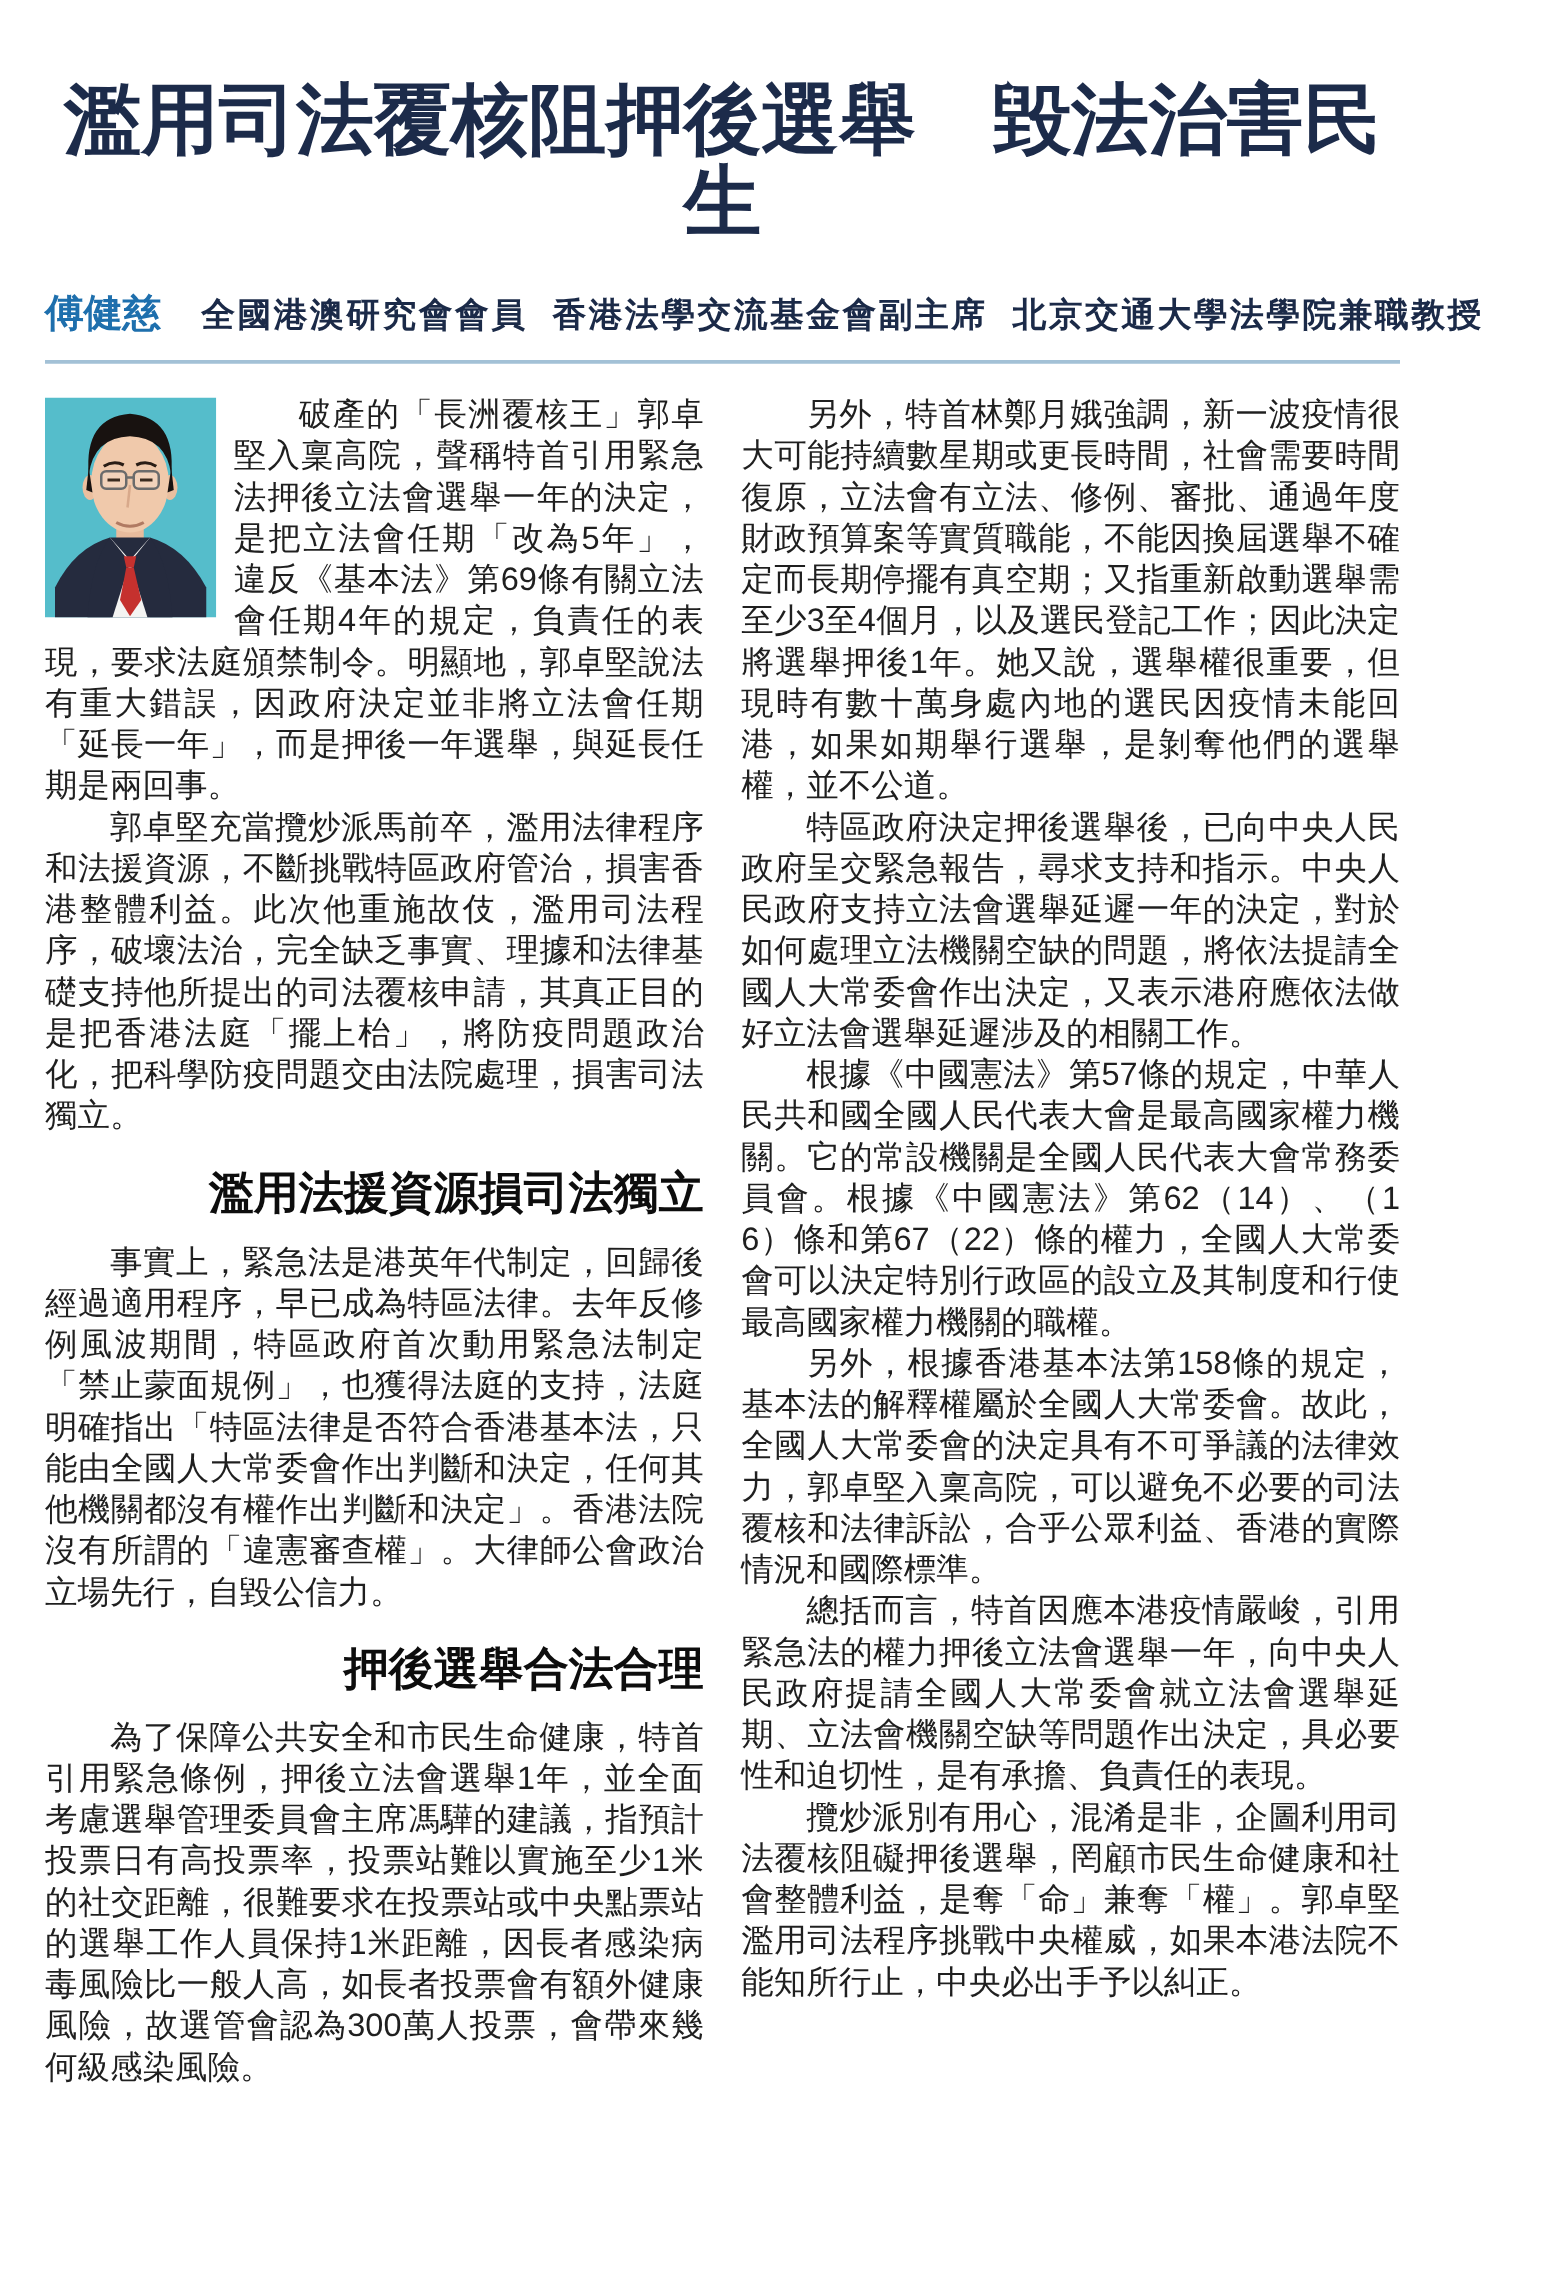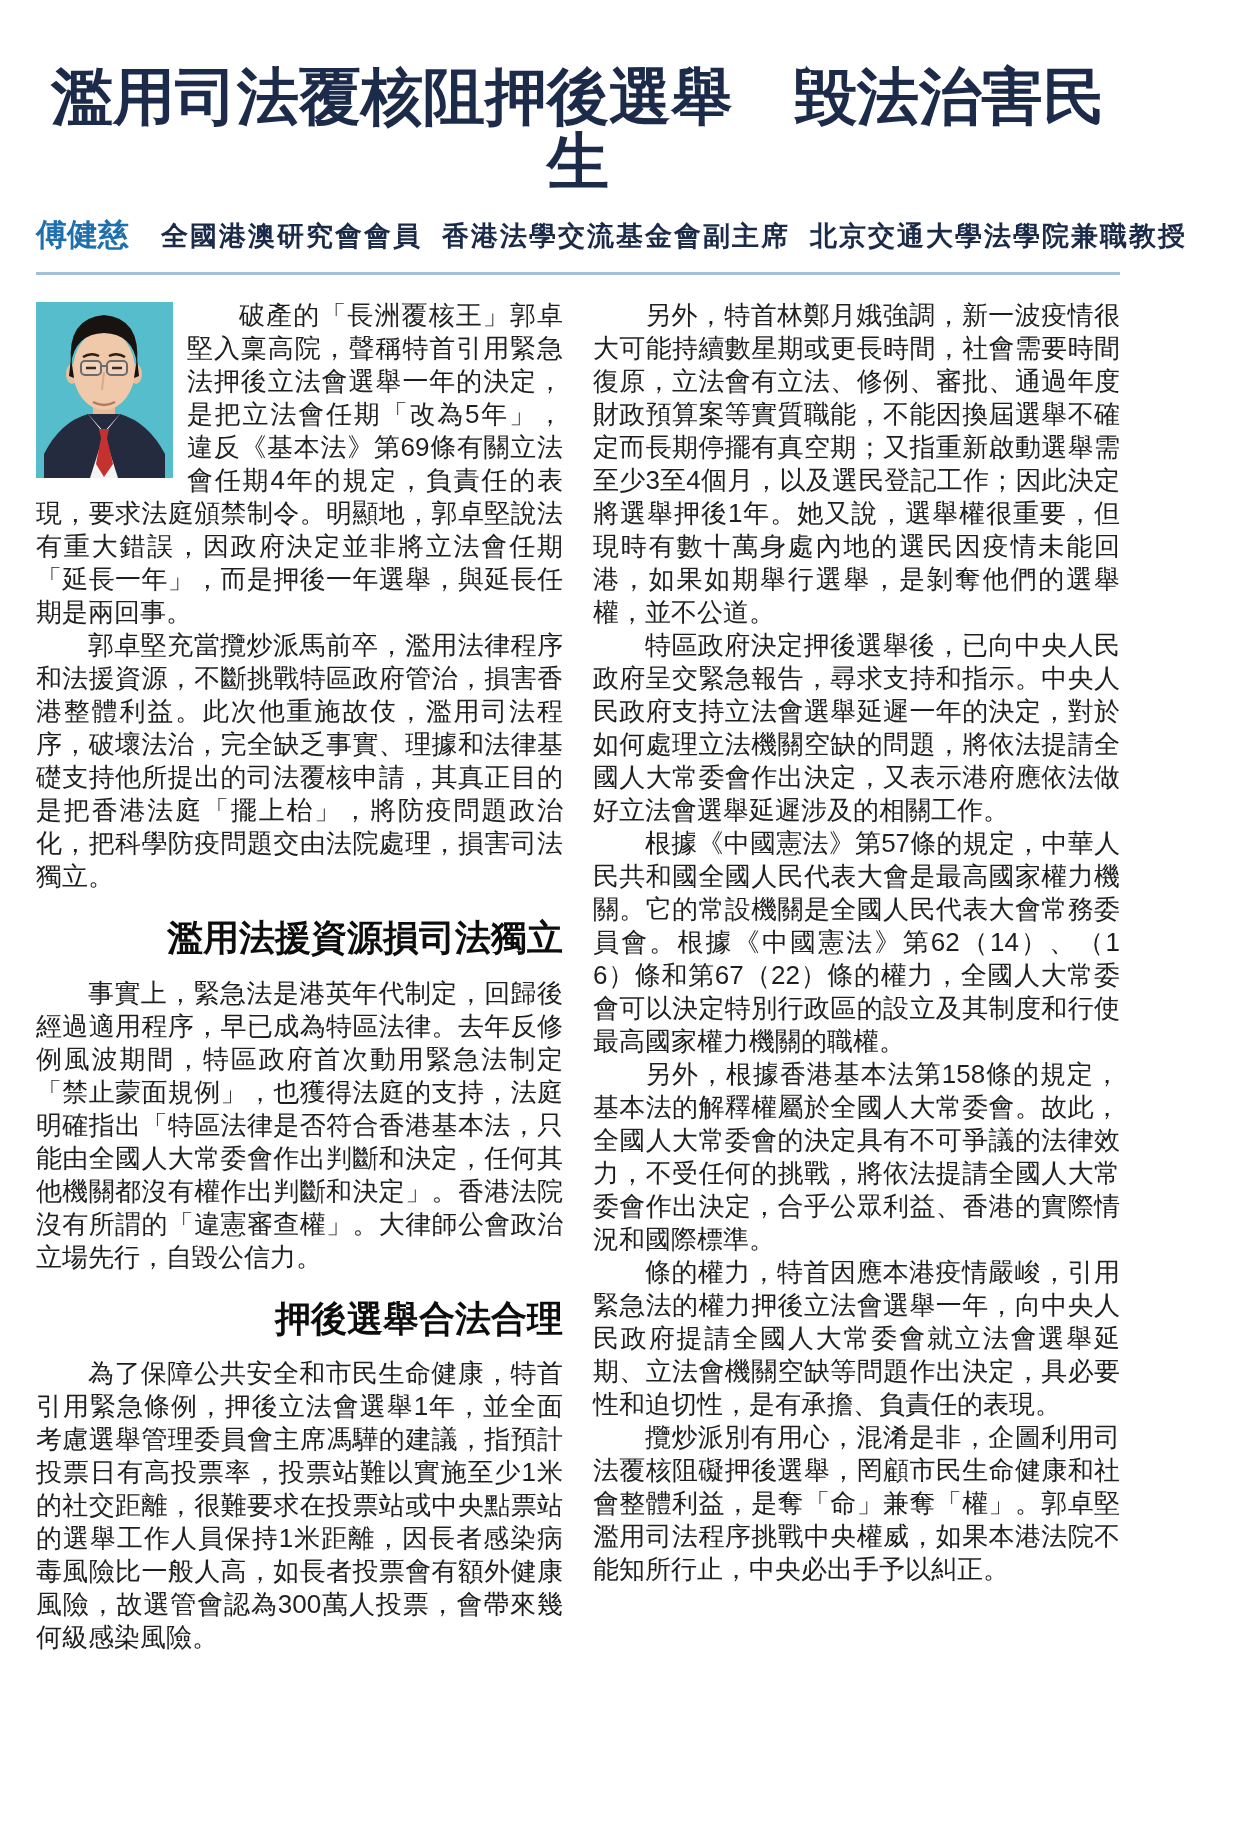--- a/index.html
+++ b/index.html
@@ -1,20 +1,20 @@
 <!DOCTYPE html>
 <html lang="zh-Hant"><head>
 <meta charset="utf-8">
 <style>
   html,body{margin:0;padding:0;background:#ffffff;}
   body{width:1242px;height:1827px;overflow:hidden;font-family:"Liberation Sans",sans-serif;}
   .page{box-sizing:border-box;width:1150px;height:1827px;padding:34px 30px 0 36px;background:#fff;}
   .headline{margin:30px 0 0 0;text-align:center;font-size:62px;line-height:1.05;font-weight:700;
             color:#1c2b4a;letter-spacing:0px;font-family:"Liberation Sans",sans-serif;}
-  .byline{margin-top:20px;text-align:center;white-space:nowrap;color:#1c2b4a;}
+  .byline{margin-top:36px;text-align:center;white-space:nowrap;color:#1c2b4a;}
   .byline .author{color:#1e6fad;font-size:31px;font-weight:700;margin-right:22px;
                   font-family:"Liberation Serif",serif;}
   .byline .title{font-size:27px;font-weight:600;letter-spacing:2px;margin:0 10px;
                  font-family:"Liberation Serif",serif;color:#1b2a48;}
   .rule{border:none;border-top:3px solid #a3c1d6;margin:16px 0 0 0;}
   .columns{display:flex;gap:30px;margin-top:24px;}
   .col{width:574px;font-size:26px;line-height:33px;color:#1f1f1f;text-align:justify;
        word-break:break-all;font-family:"Liberation Sans",sans-serif;}
   .para{margin:0;text-indent:2em;}
   .sec{margin:24px 0 18px 0;text-align:right;font-size:36px;line-height:1.15;font-weight:700;
@@ -70,19 +70,19 @@
       <h2 class="sec">濫用法援資源損司法獨立</h2>
       <p class="para">事實上，緊急法是港英年代制定，回歸後經過適用程序，早已成為特區法律。去年反修例風波期間，特區政府首次動用緊急法制定「禁止蒙面規例」，也獲得法庭的支持，法庭明確指出「特區法律是否符合香港基本法，只能由全國人大常委會作出判斷和決定，任何其他機關都沒有權作出判斷和決定」。香港法院沒有所謂的「違憲審查權」。大律師公會政治立場先行，自毀公信力。</p>
       <h2 class="sec">押後選舉合法合理</h2>
       <p class="para">為了保障公共安全和市民生命健康，特首引用緊急條例，押後立法會選舉1年，並全面考慮選舉管理委員會主席馮驊的建議，指預計投票日有高投票率，投票站難以實施至少1米的社交距離，很難要求在投票站或中央點票站的選舉工作人員保持1米距離，因長者感染病毒風險比一般人高，如長者投票會有額外健康風險，故選管會認為300萬人投票，會帶來幾何級感染風險。</p>
     </div>
 
     <div class="col">
       <p class="para">另外，特首林鄭月娥強調，新一波疫情很大可能持續數星期或更長時間，社會需要時間復原，立法會有立法、修例、審批、通過年度財政預算案等實質職能，不能因換屆選舉不確定而長期停擺有真空期；又指重新啟動選舉需至少3至4個月，以及選民登記工作；因此決定將選舉押後1年。她又說，選舉權很重要，但現時有數十萬身處內地的選民因疫情未能回港，如果如期舉行選舉，是剝奪他們的選舉權，並不公道。</p>
       <p class="para">特區政府決定押後選舉後，已向中央人民政府呈交緊急報告，尋求支持和指示。中央人民政府支持立法會選舉延遲一年的決定，對於如何處理立法機關空缺的問題，將依法提請全國人大常委會作出決定，又表示港府應依法做好立法會選舉延遲涉及的相關工作。</p>
       <p class="para">根據《中國憲法》第57條的規定，中華人民共和國全國人民代表大會是最高國家權力機關。它的常設機關是全國人民代表大會常務委員會。根據《中國憲法》第62（14）、（16）條和第67（22）條的權力，全國人大常委會可以決定特別行政區的設立及其制度和行使最高國家權力機關的職權。</p>
-      <p class="para">另外，根據香港基本法第158條的規定，基本法的解釋權屬於全國人大常委會。故此，全國人大常委會的決定具有不可爭議的法律效力，不受任何的挑戰，將依法提請全國人大常委會作出決定，合乎公眾利益、香港的實際情況和國際標準。</p>
-      <p class="para">條的權力，特首因應本港疫情嚴峻，引用緊急法的權力押後立法會選舉一年，向中央人民政府提請全國人大常委會就立法會選舉延期、立法會機關空缺等問題作出決定，具必要性和迫切性，是有承擔、負責任的表現。</p>
+      <p class="para">另外，根據香港基本法第158條的規定，基本法的解釋權屬於全國人大常委會。故此，全國人大常委會的決定具有不可爭議的法律效力，郭卓堅入稟高院，可以避免不必要的司法覆核和法律訴訟，合乎公眾利益、香港的實際情況和國際標準。</p>
+      <p class="para">總括而言，特首因應本港疫情嚴峻，引用緊急法的權力押後立法會選舉一年，向中央人民政府提請全國人大常委會就立法會選舉延期、立法會機關空缺等問題作出決定，具必要性和迫切性，是有承擔、負責任的表現。</p>
       <p class="para">攬炒派別有用心，混淆是非，企圖利用司法覆核阻礙押後選舉，罔顧市民生命健康和社會整體利益，是奪「命」兼奪「權」。郭卓堅濫用司法程序挑戰中央權威，如果本港法院不能知所行止，中央必出手予以糾正。</p>
     </div>
 
   </div>
 </div>
 
 </body></html>

